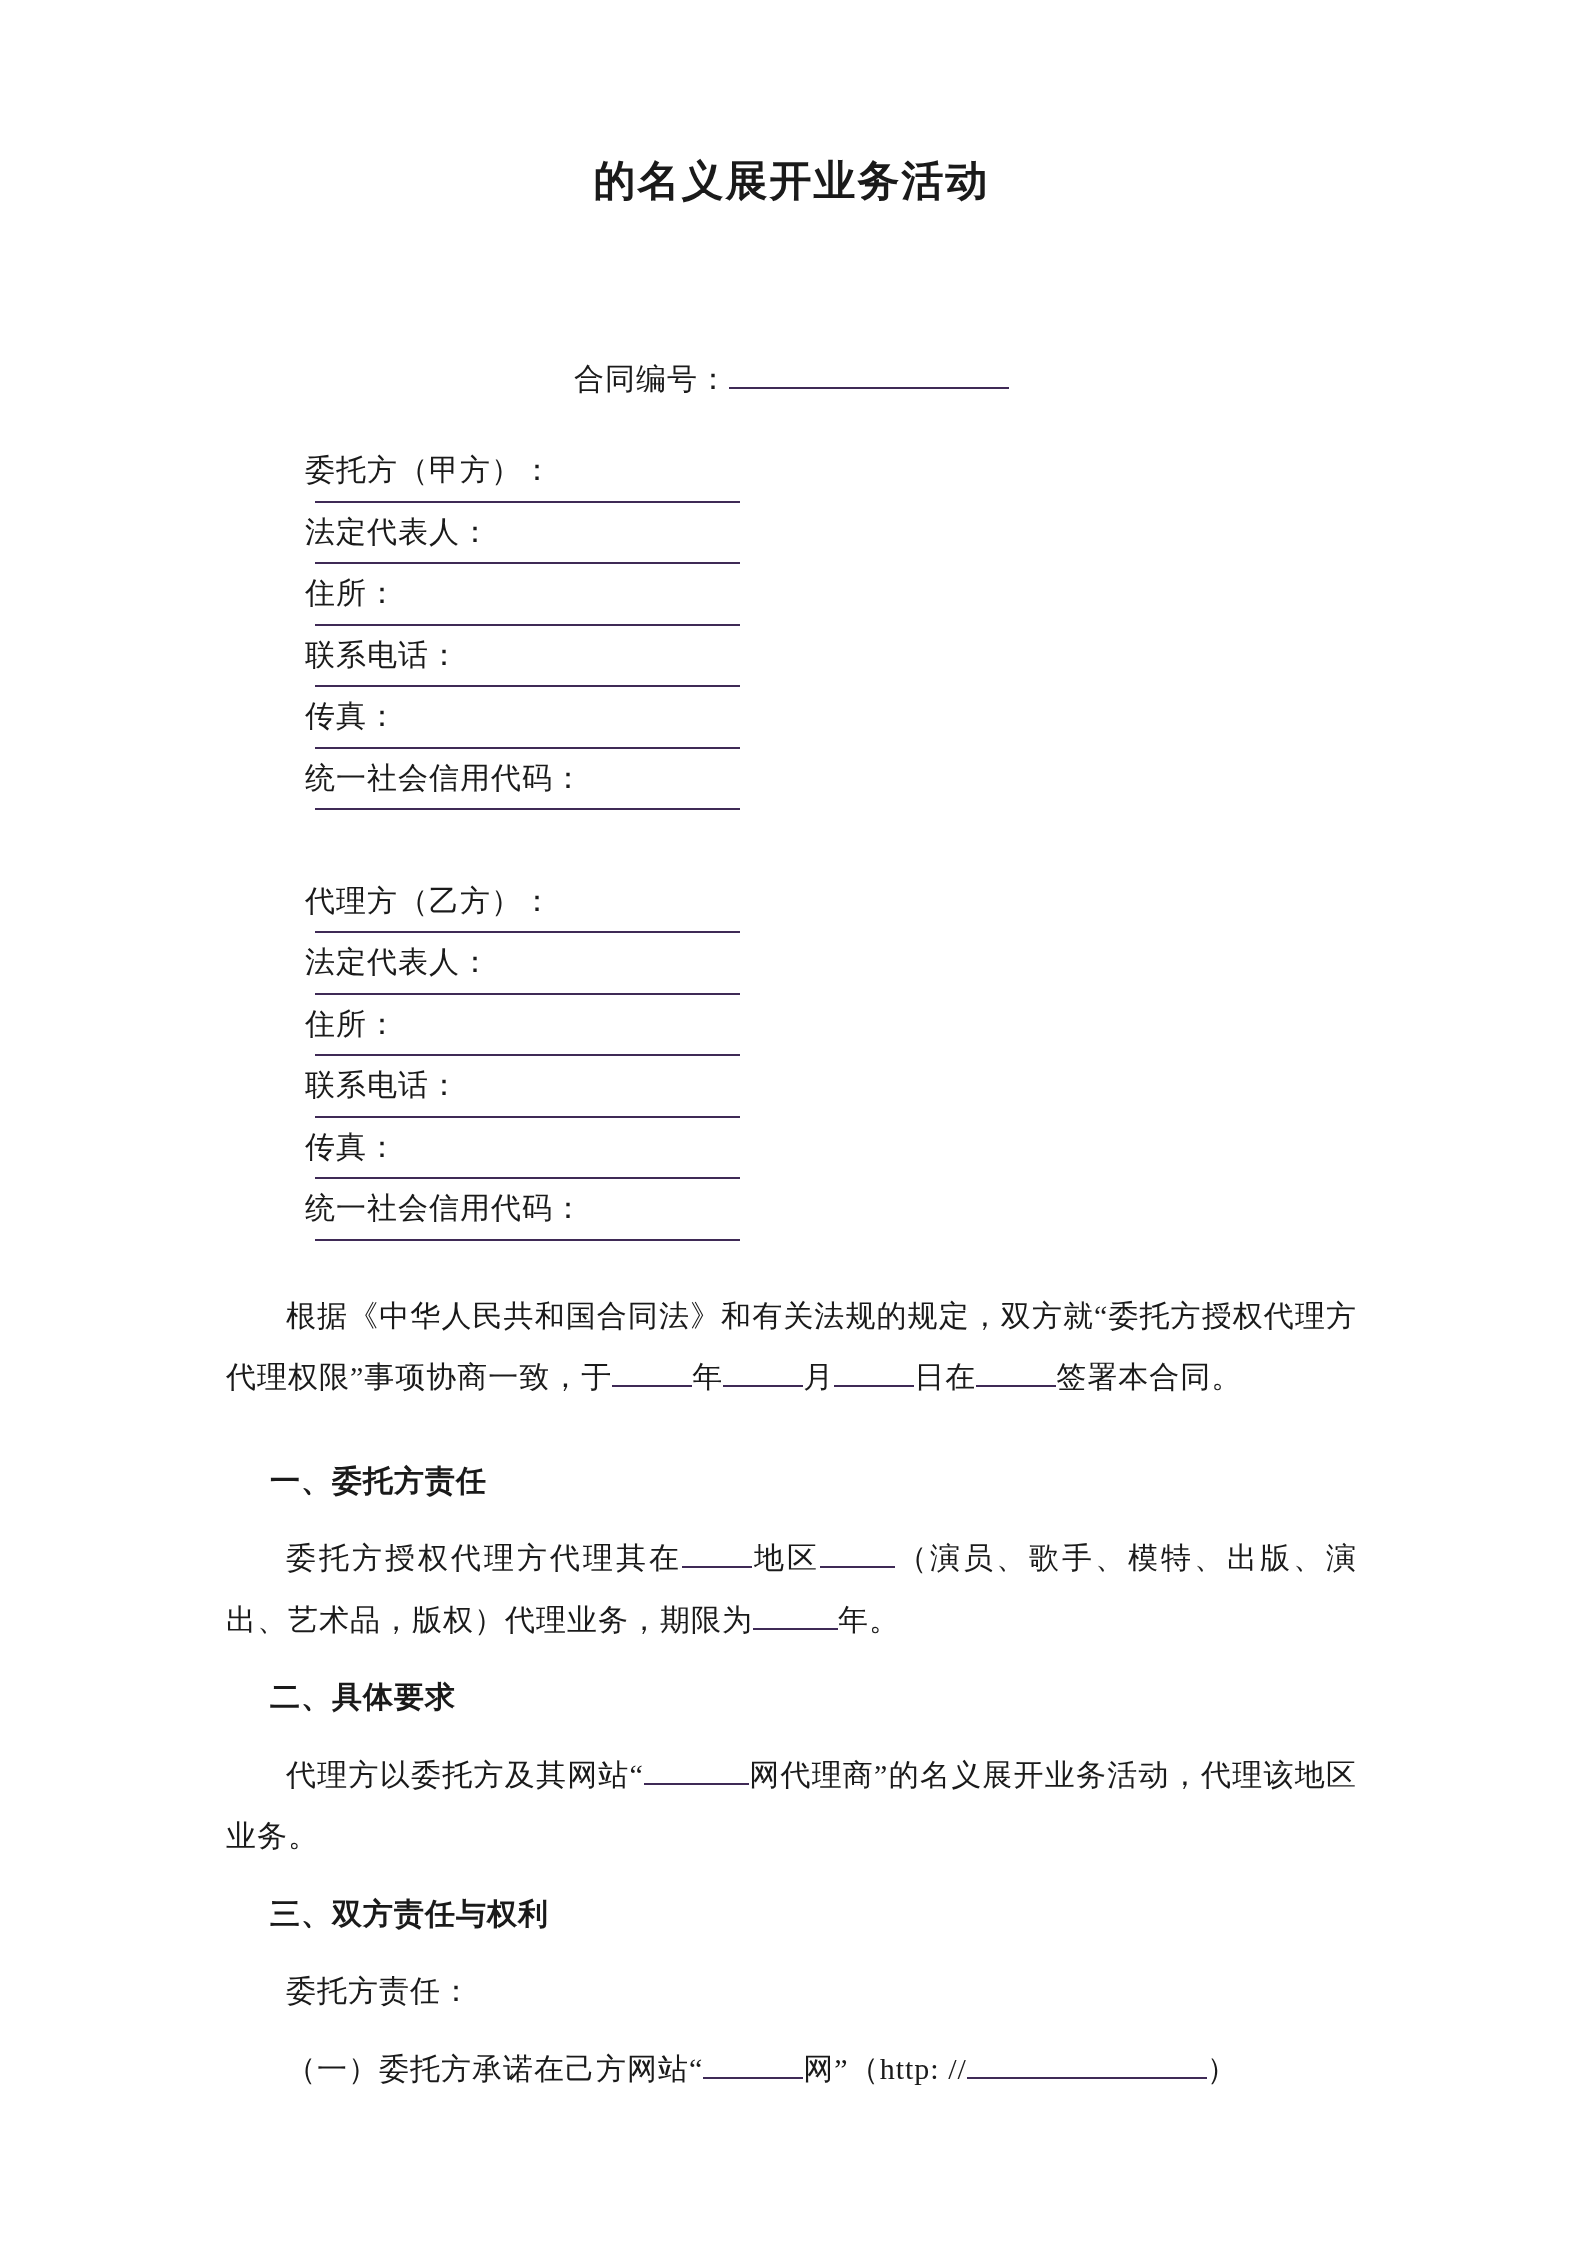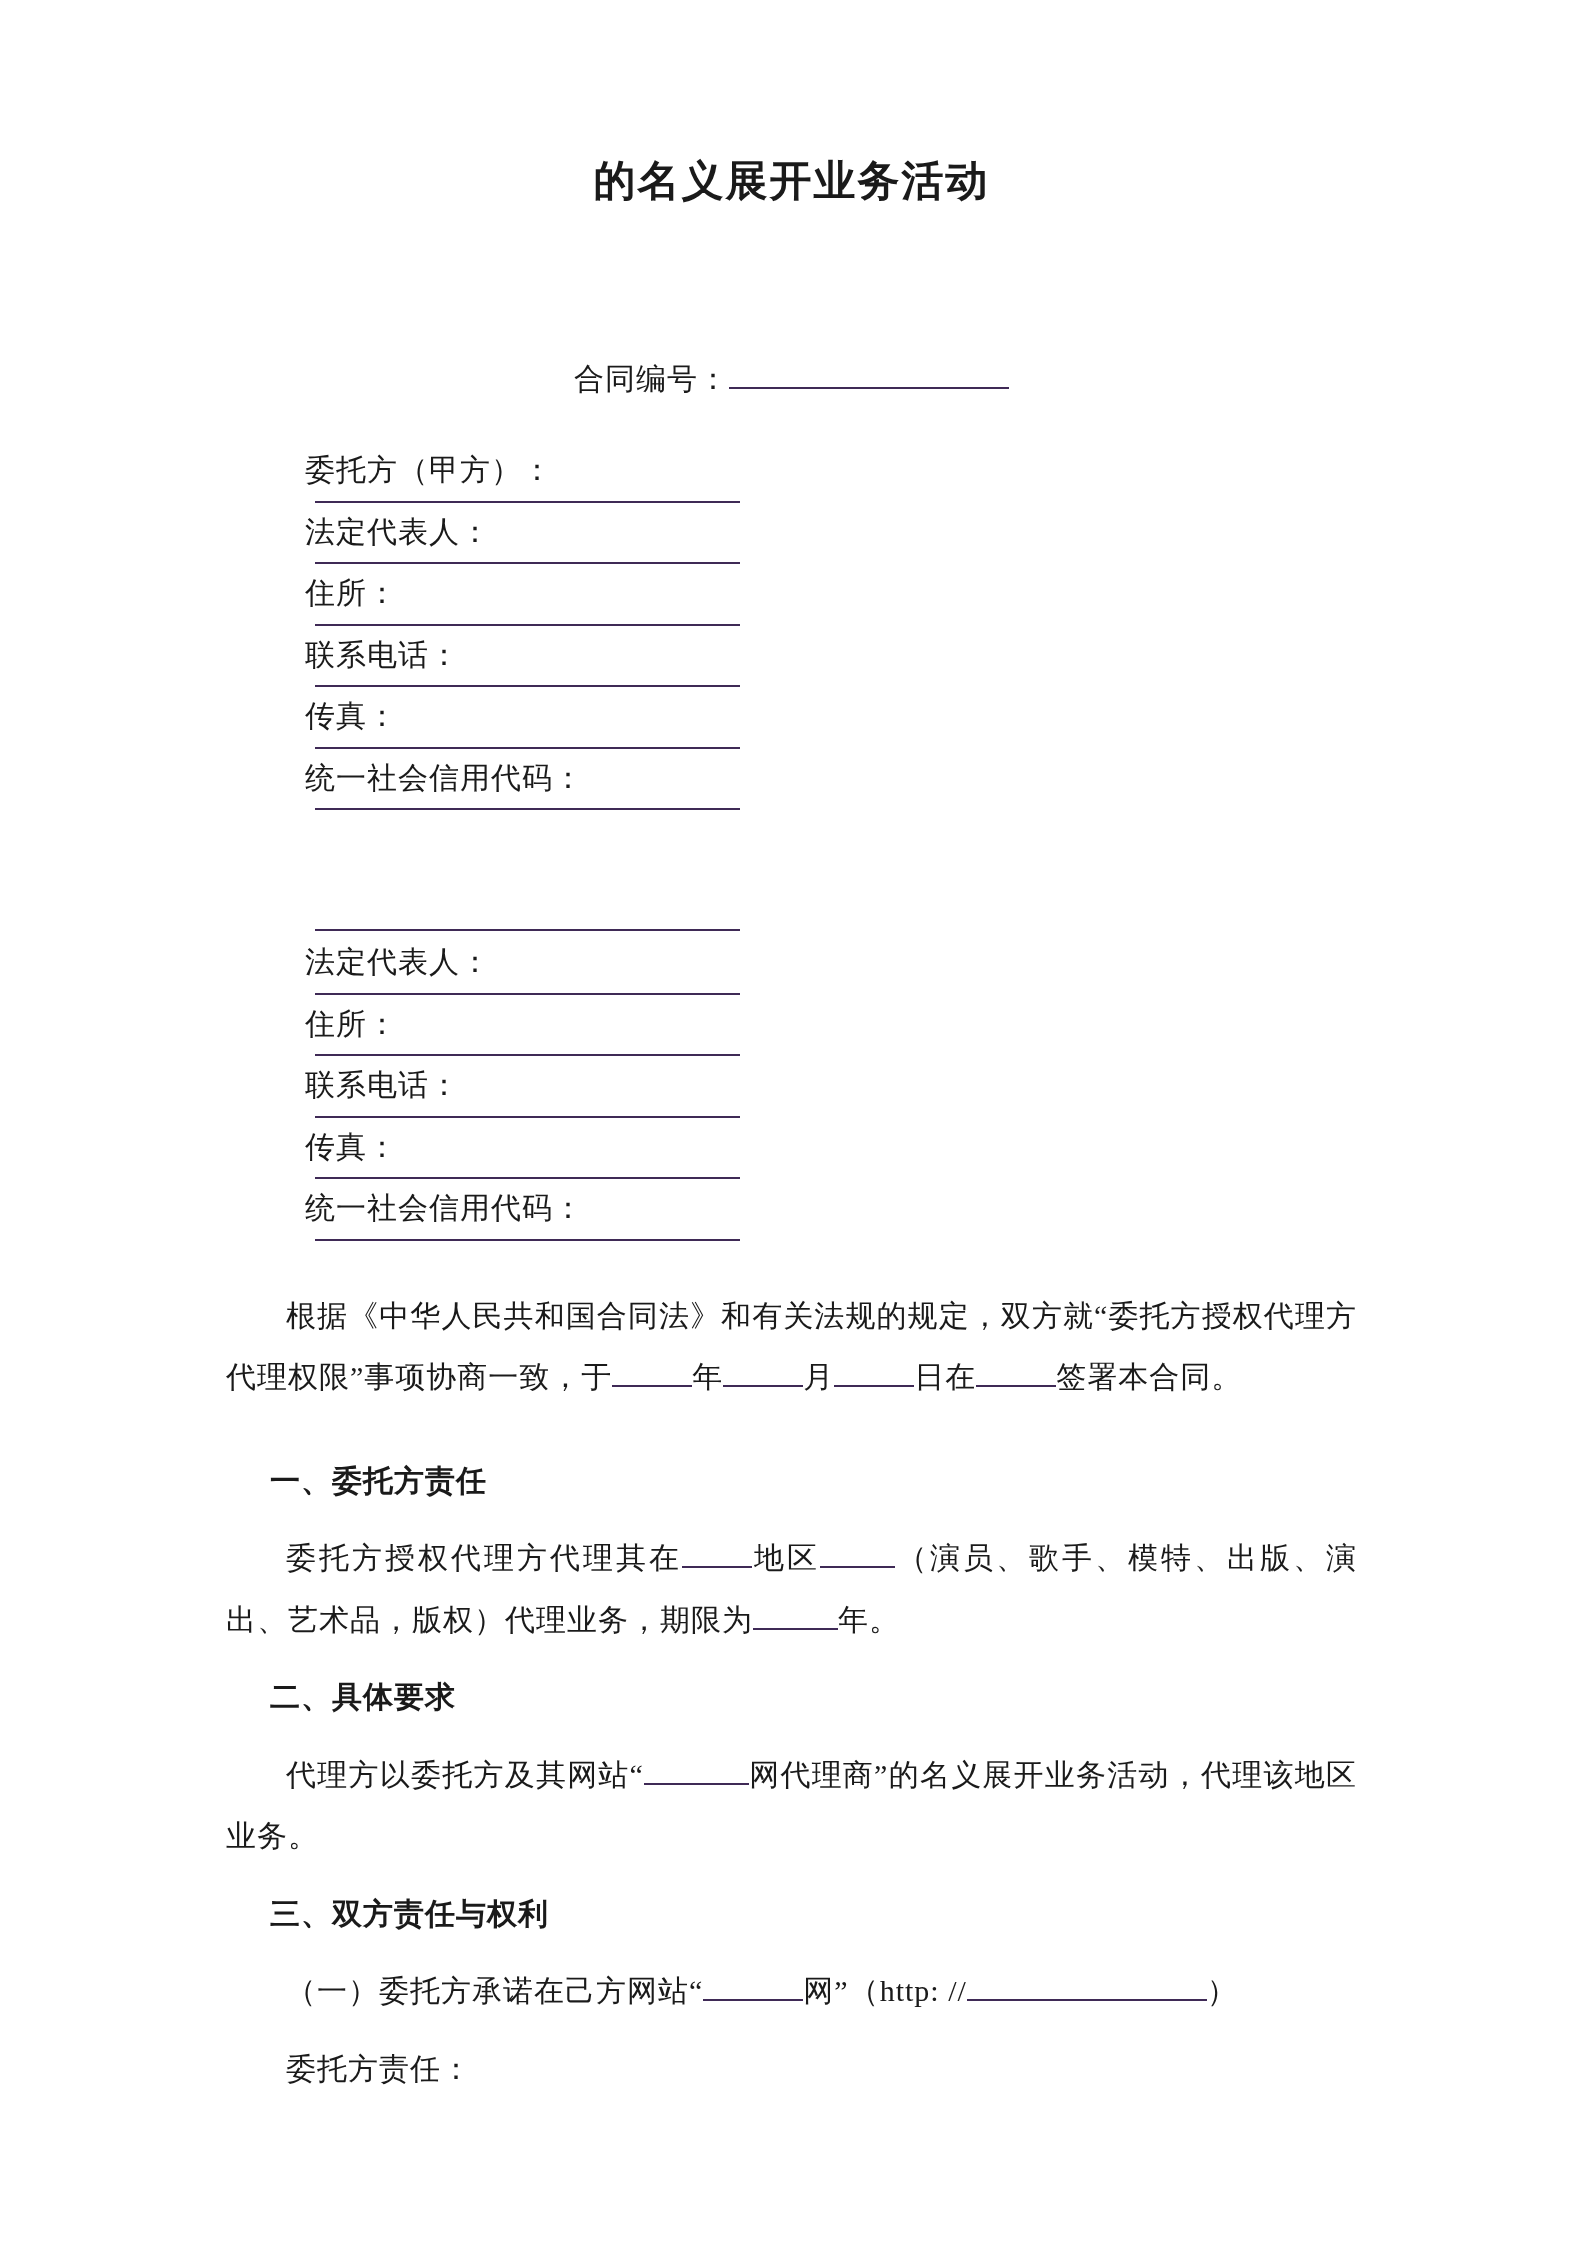--- a/index.html
+++ b/index.html
@@ -102,20 +102,21 @@
       <div class="prow">
         <span class="plabel">统一社会信用代码：</span>
         <span class="pline"></span>
       </div>
     </div>
 
   <div class="sp"></div>
 
   <div class="party-block">
       <div class="prow">
+        <span class="plabel">代理方（乙方）：</span>
         <span class="pline"></span>
       </div>
       <div class="prow">
         <span class="plabel">法定代表人：</span>
         <span class="pline"></span>
       </div>
       <div class="prow">
         <span class="plabel">住所：</span>
         <span class="pline"></span>
       </div>
@@ -135,16 +136,16 @@
 
   <p class="para intro">根据《中华人民共和国合同法》和有关法规的规定，双方就“委托方授权代理方代理权限”事项协商一致，于<span class="u" style="width: 80px;"></span>年<span class="u" style="width: 80px;"></span>月<span class="u" style="width: 80px;"></span>日在<span class="u" style="width: 80px;"></span>签署本合同。</p>
 
   <h2 class="heading first-heading">一、委托方责任</h2>
   <p class="para">委托方授权代理方代理其在<span class="u" style="width: 70px;"></span>地区<span class="u" style="width: 75px;"></span>（演员、歌手、模特、出版、演出、艺术品，版权）代理业务，期限为<span class="u" style="width: 85px;"></span>年。</p>
 
   <h2 class="heading">二、具体要求</h2>
   <p class="para">代理方以委托方及其网站“<span class="u" style="width: 105px;"></span>网代理商”的名义展开业务活动，代理该地区业务。</p>
 
   <h2 class="heading">三、双方责任与权利</h2>
+  <p class="para">委托方责任：</p>
   <p class="para">（一）委托方承诺在己方网站“<span class="u" style="width: 100px;"></span>网”（http: //<span class="u" style="width: 240px;"></span>）</p>
-  <p class="para">委托方责任：</p>
 
 </div>
 
 </body></html>

